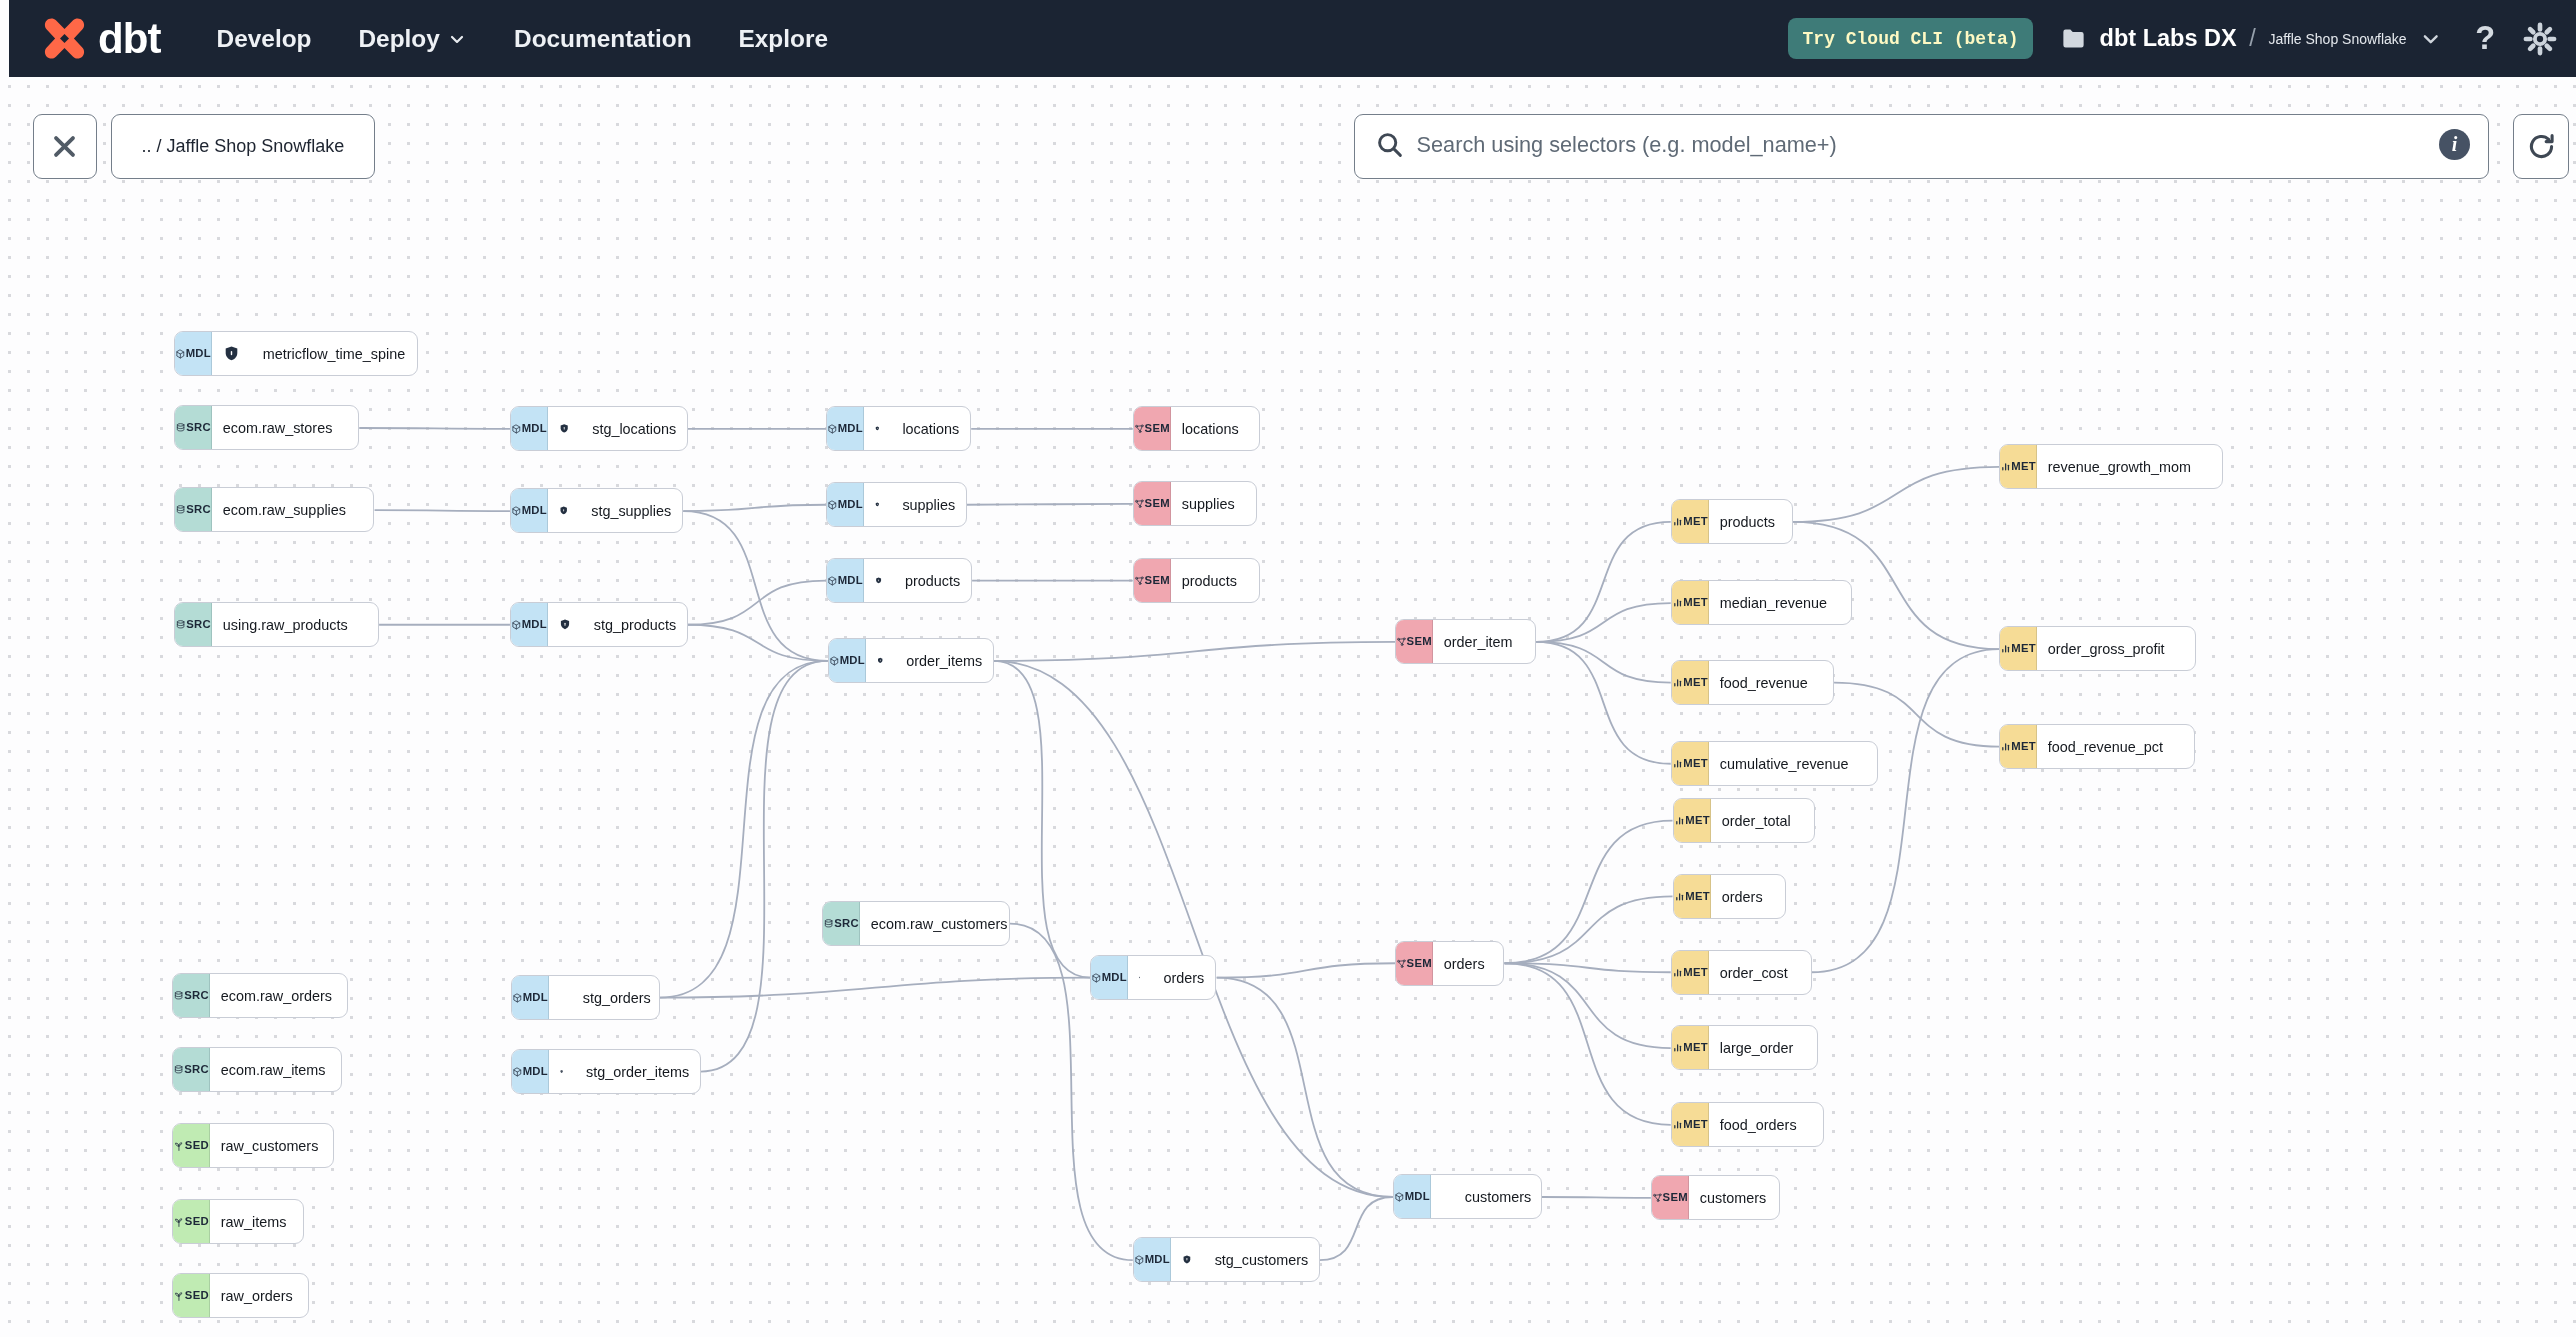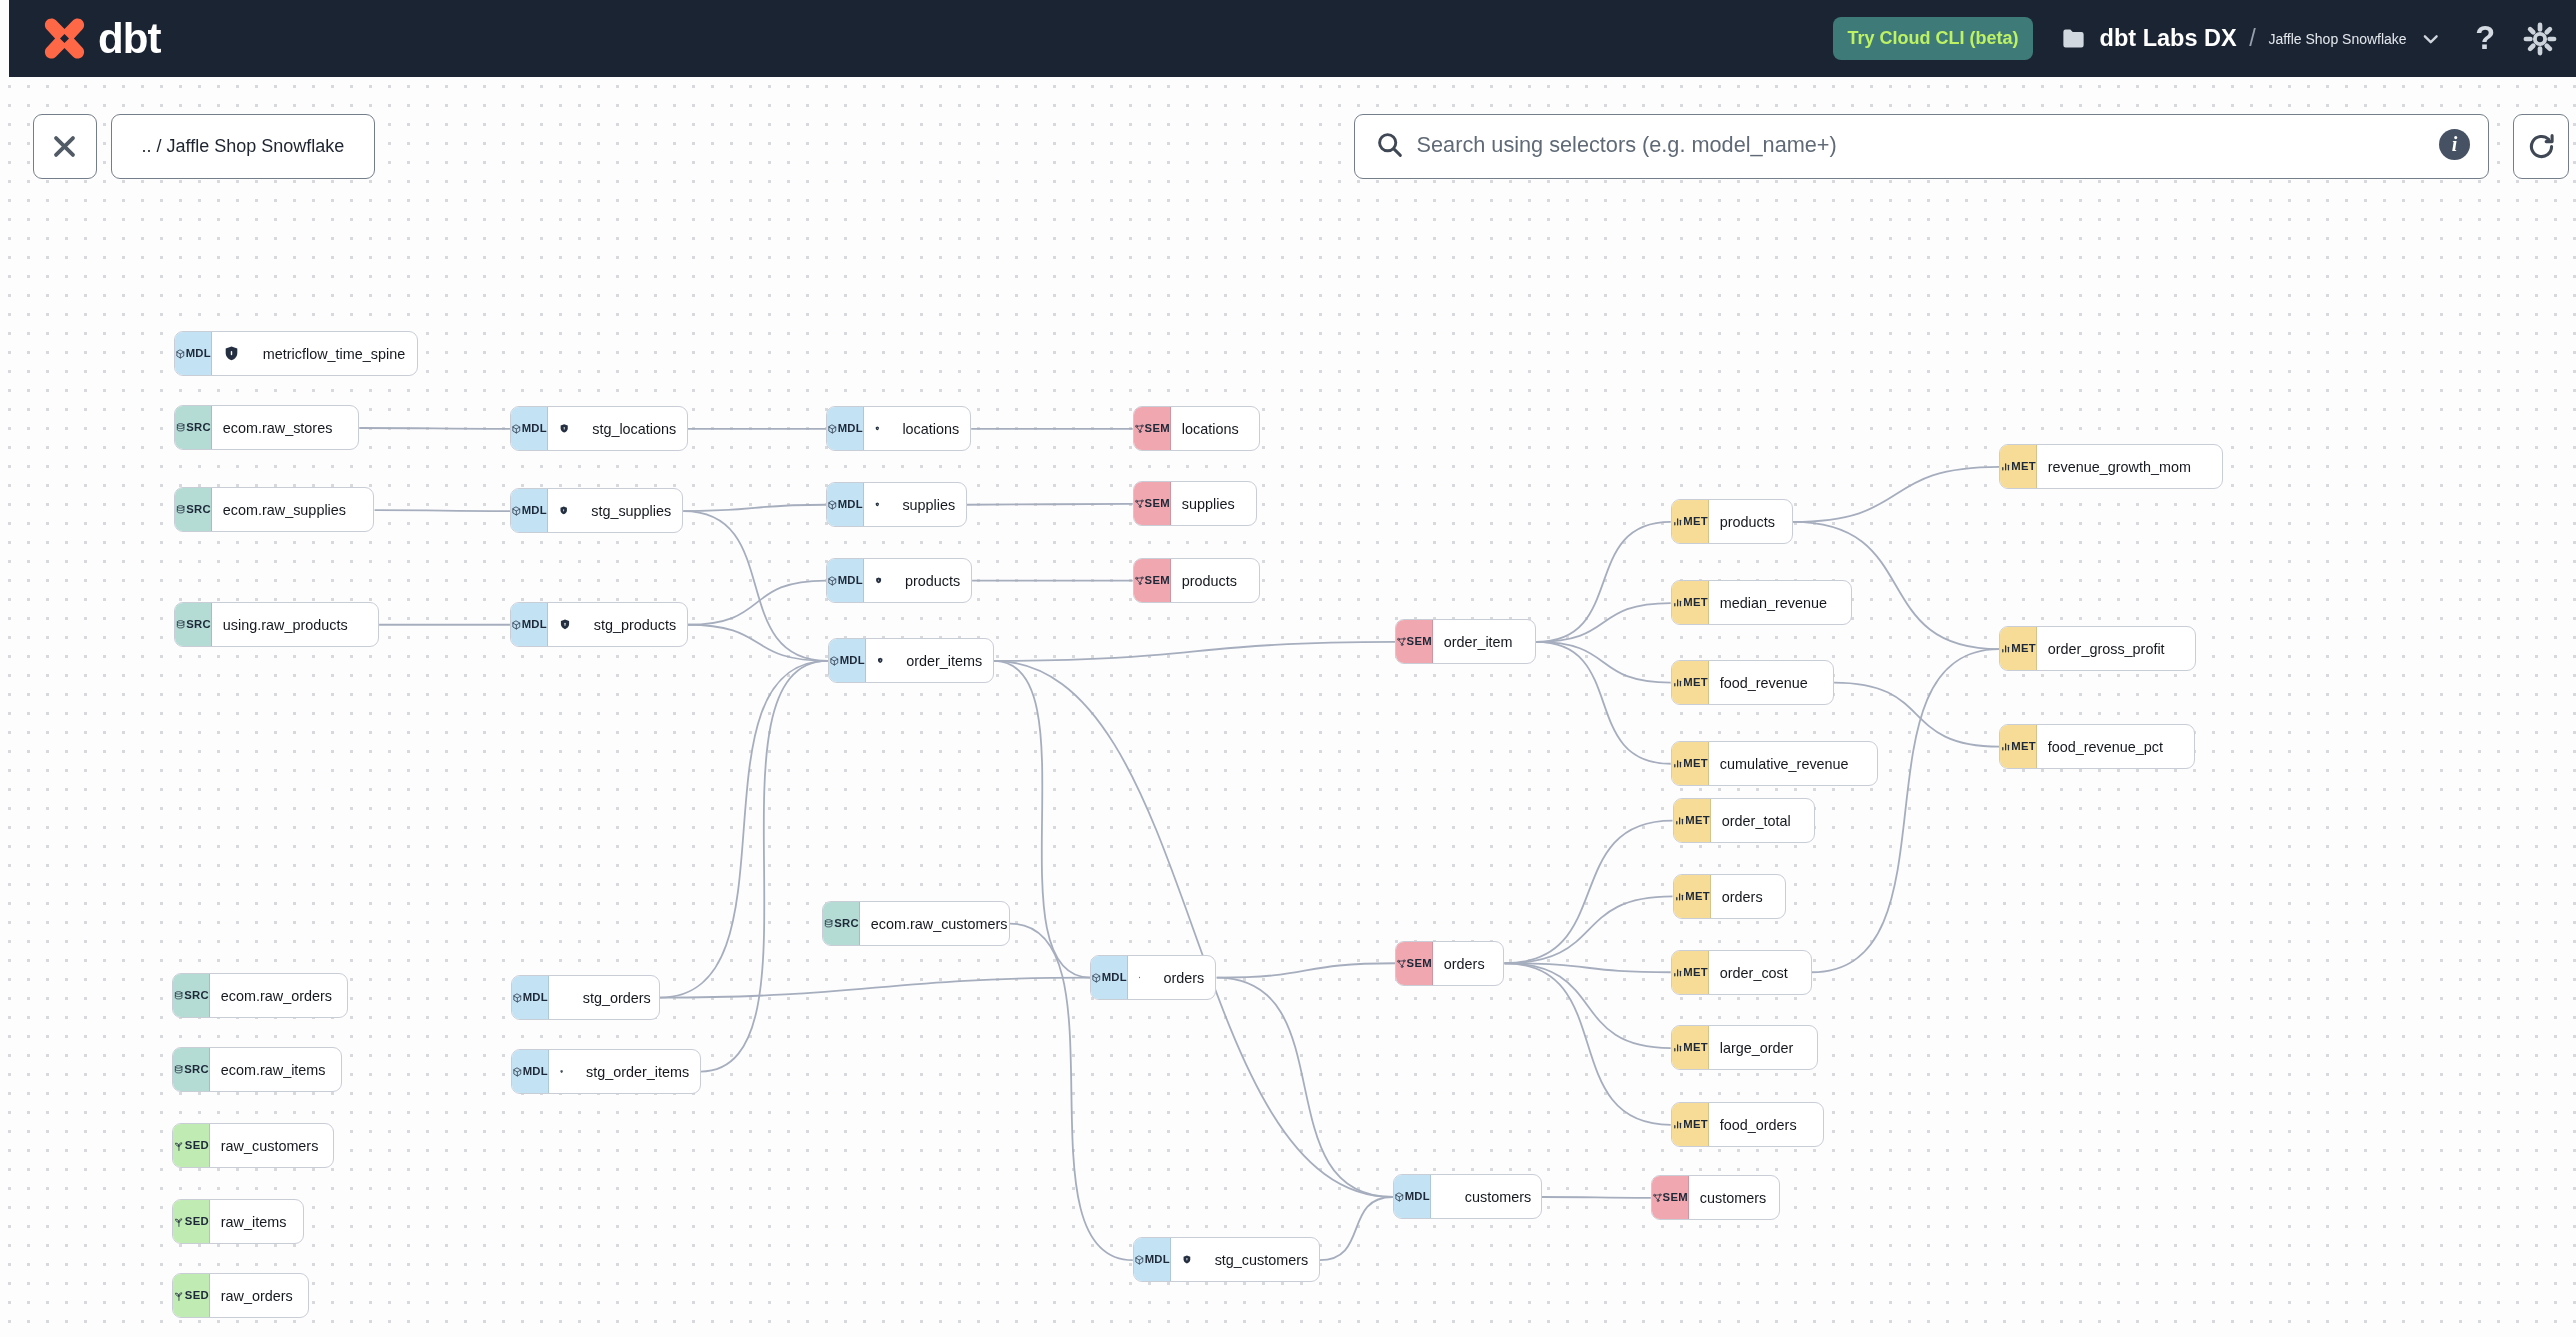--- a/index.html
+++ b/index.html
@@ -7,22 +7,22 @@
     font-family:"Liberation Sans", sans-serif; background:#fdfdfe; }
 
   
   .header { position:absolute; top:0; left:9px; width:2576px; height:77px;
     background:#1b2433; display:flex; align-items:center; padding:0 27px 0 31px; z-index:40; }
   .logo-wrap { display:flex; align-items:center; gap:9px; }
   .logo-text { color:#ffffff; font-size:42px; font-weight:700; letter-spacing:-0.9px; line-height:1; }
   .nav { display:flex; align-items:center; gap:47px; margin-left:56px; }
   .nav-item { color:#eef1f5; font-size:24.4px; font-weight:600; display:flex; align-items:center; gap:7.2px; cursor:pointer; }
   .hdr-right { margin-left:auto; display:flex; align-items:center; gap:27px; }
-  .cta-btn { background:#3e7b78; color:#bef264; font-size:18px; font-weight:600;
-    padding:10.8px 14.4px; border:none; border-radius:8.1px; min-width:182px; cursor:pointer; }
+  .cta-btn { background:#3e7b78; color:#fef9c3; font-size:18px; font-weight:600;
+    padding:10.8px 14.4px; border:none; border-radius:8.1px; min-width:182px; cursor:pointer;font-family:Liberation Mono, monospace; }
   .acct { display:flex; align-items:center; gap:12.6px; }
   .acct-name { color:#ffffff; font-size:23.5px; font-weight:700; }
   .acct-sep { color:#96a0ac; font-size:23.5px; }
   .proj-name { color:#e4e8ed; font-size:14px; }
   .help-q { color:#d4dae1; font-size:32.5px; font-weight:700; margin-left:5.4px; cursor:pointer; }
   .iconbtn { display:flex; align-items:center; cursor:pointer; }
 
   
   .canvas { position:absolute; top:77px; left:0; width:2576px; height:1261px;
     background-color:#fdfdfe;
@@ -706,20 +706,37 @@
   </div>
 
 <div class="header">
   <div class="logo-wrap">
     <svg width="49" height="49" viewBox="0 0 24 24">
       <path fill="#ff6847" d="M21.6 5.4c0 .8-.3 1.6-.9 2.2l-4.1 4.4 4.1 4.4c.6.6.9 1.4.9 2.2 0 1.8-1.4 3.2-3.2 3.2-.8 0-1.6-.3-2.2-.9L12 16.6l-4.2 4.3c-.6.6-1.4.9-2.2.9-1.8 0-3.2-1.4-3.2-3.2 0-.8.3-1.6.9-2.2l4.1-4.4-4.1-4.4c-.6-.6-.9-1.4-.9-2.2 0-1.8 1.4-3.2 3.2-3.2.8 0 1.6.3 2.2.9L12 7.4l4.2-4.3c.6-.6 1.4-.9 2.2-.9 1.8 0 3.2 1.4 3.2 3.2z"></path>
       <path fill="#1b2433" d="M12 9.8l2.2 2.2L12 14.2 9.8 12z"></path>
     </svg>
     <span class="logo-text">dbt</span>
   </div>
+  <div class="nav">
+    <span class="nav-item">
+        <span>Develop</span>
+      </span>
+    <span class="nav-item">
+        <span>Deploy</span>
+      <svg width="20" height="20" viewBox="0 0 24 24">
+          <path d="M6 9.5l6 6 6-6" fill="none" stroke="#e8ebef" stroke-width="2.6" stroke-linecap="round" stroke-linejoin="round"></path>
+        </svg>
+    </span>
+    <span class="nav-item">
+        <span>Documentation</span>
+      </span>
+    <span class="nav-item">
+        <span>Explore</span>
+      </span>
+  </div>
   <div class="hdr-right">
     <button class="cta-btn">Try Cloud CLI (beta)</button>
     <div class="acct">
       <svg width="27" height="27" viewBox="0 0 24 24">
         <path fill="#d2d8df" d="M3 6a2 2 0 0 1 2-2h4.2l2.1 2.2H19a2 2 0 0 1 2 2V18a2 2 0 0 1-2 2H5a2 2 0 0 1-2-2z"></path>
       </svg>
       <span class="acct-name">dbt Labs DX</span>
       <span class="acct-sep">/</span>
       <span class="proj-name">Jaffle Shop Snowflake</span>
       <svg width="23.5" height="23.5" viewBox="0 0 24 24">

